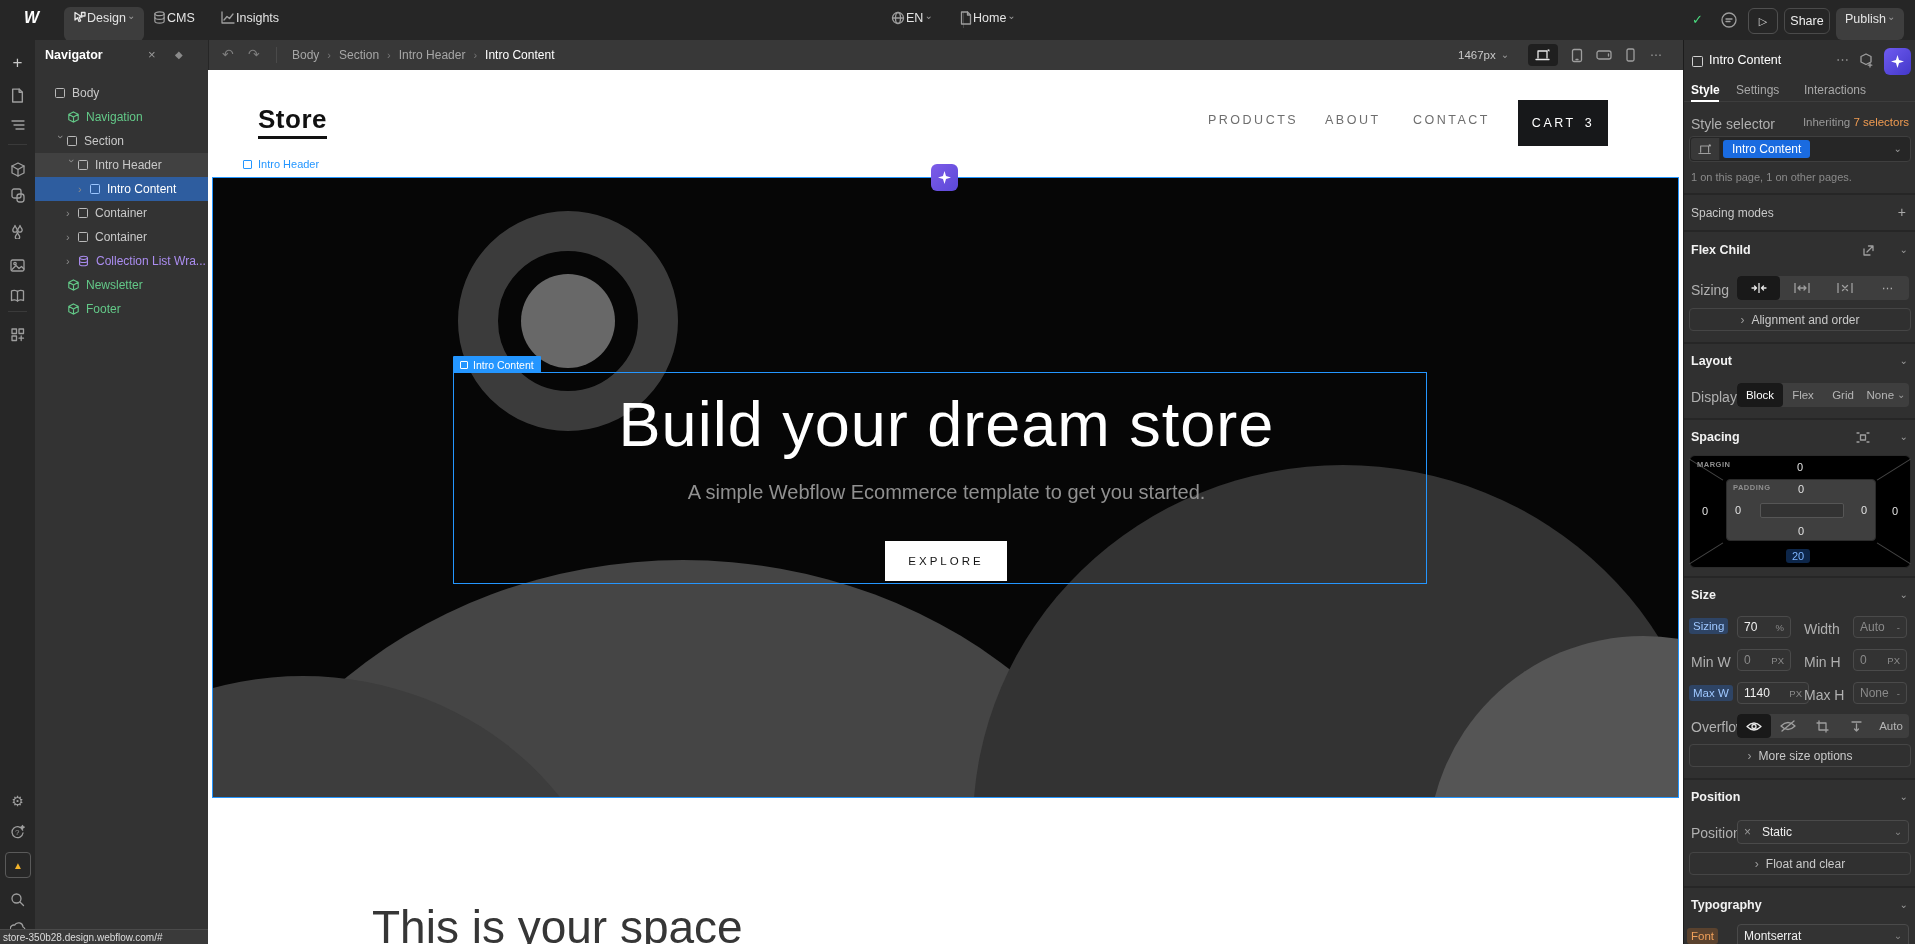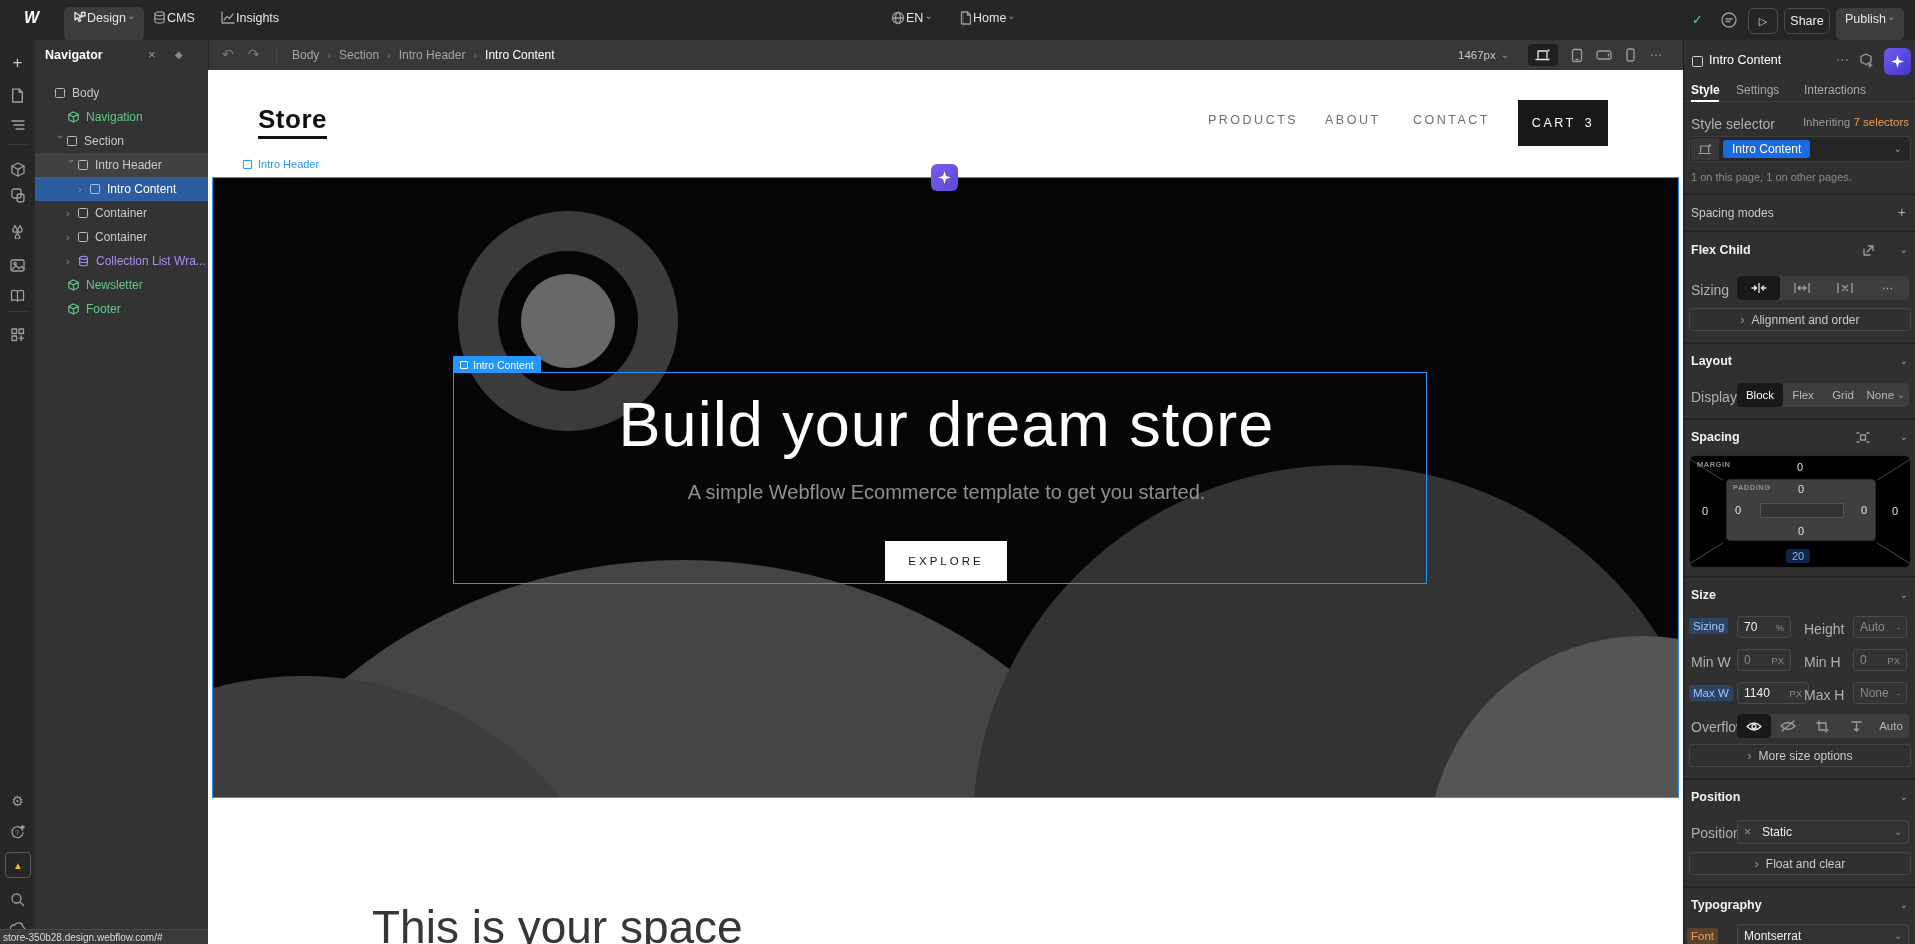--- a/index.html
+++ b/index.html
@@ -512,21 +512,21 @@
 
     <div class="pdiv" style="top:536px;"></div>
     <span class="ab ptitle" style="left:7px;top:548px;">Size</span>
     <span class="ab chev" style="right:8px;top:550px;">⌄</span>
 
     <span class="ab bluechip" style="left:5px;top:578px;">Sizing</span>
     <div class="inp" style="left:53px;top:576px;width:54px;">
         <span class="val">70</span>
         <span class="unit">%</span>
       </div>
-    <span class="ab plabel" style="left:120px;top:581px;">Height</span>
+    <span class="ab plabel" style="left:120px;top:581px;">Width</span>
     <div class="inp" style="left:169px;top:576px;width:54px;">
         <span class="val dim">Auto</span>
         <span class="unit">-</span>
       </div>
 
     <span class="ab plabel" style="left:7px;top:614px;">Min W</span>
     <div class="inp" style="left:53px;top:609px;width:54px;">
         <span class="val dim">0</span>
         <span class="unit">PX</span>
       </div>

